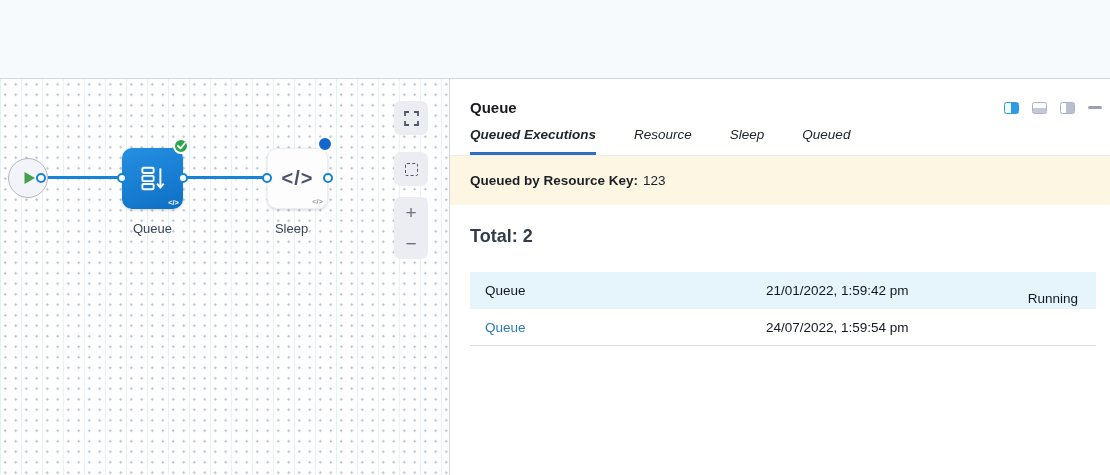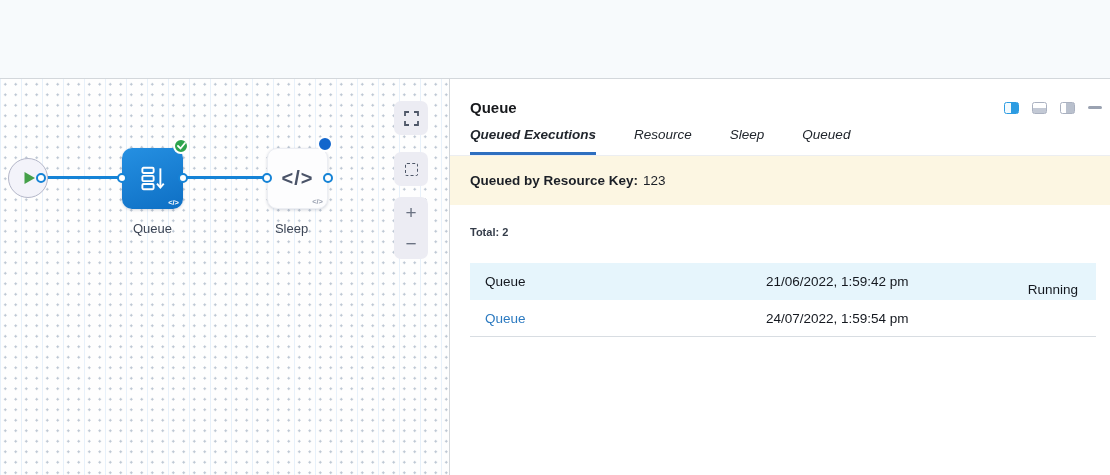--- a/index.html
+++ b/index.html
@@ -75,21 +75,21 @@
   .wicon-min { width:14px; height:2.5px; border-radius:2px; background:#9aa2b1; cursor:pointer; }
 
   .tabs { display:flex; gap:38px; padding:0 20px; margin-top:11px; border-bottom:1px solid #eceef1;font-style:italic; }
   .tab { font-size:13.5px; color:#21262d; padding-bottom:10px; border-bottom:3px solid transparent;
          cursor:pointer; }
   .tab.active { font-weight:700; border-bottom-color:#2e6fc0; }
 
   .banner { background:#fcf6e2; padding:17px 20px; font-size:13.5px; color:#1b1f26; }
   .banner b { margin-right:5px; }
 
-  .total { margin:21px 20px 0; font-size:11px; font-weight:700; color:#343c49; }
+  .total { margin:21px 20px 0; font-size:18px; font-weight:700; color:#343c49; }
 
   .rows { margin:25px 14px 0 20px; }
   .row { display:flex; align-items:center; height:37px; font-size:13.5px; color:#14181f; }
   .row-highlight { background:#e6f5fc; }
   .row-plain { border-bottom:1px solid #d8dde2; }
   .cell-name { flex:0 0 296px; padding-left:15px; }
   .cell-name.link { color:#2c7ac0; }
   .cell-date { flex:1; }
   .cell-status { flex:0 0 150px; text-align:right; padding-right:18px;margin-top:16px; }
   .row { cursor:pointer; }
@@ -183,21 +183,21 @@
 
       <div class="banner">
         <b>Queued by Resource Key:</b><span>123</span>
       </div>
 
       <div class="total">Total: 2</div>
 
       <div class="rows">
         <div class="row row-highlight">
           <span class="cell-name">Queue</span>
-          <span class="cell-date">21/06/2022, 1:59:42 pm</span>
+          <span class="cell-date">21/01/2022, 1:59:42 pm</span>
           <span class="cell-status">Running</span>
         </div>
         <div class="row row-plain">
           <span class="cell-name link">Queue</span>
           <span class="cell-date">24/07/2022, 1:59:54 pm</span>
           <span class="cell-status"></span>
         </div>
       </div>
 
     </div>

